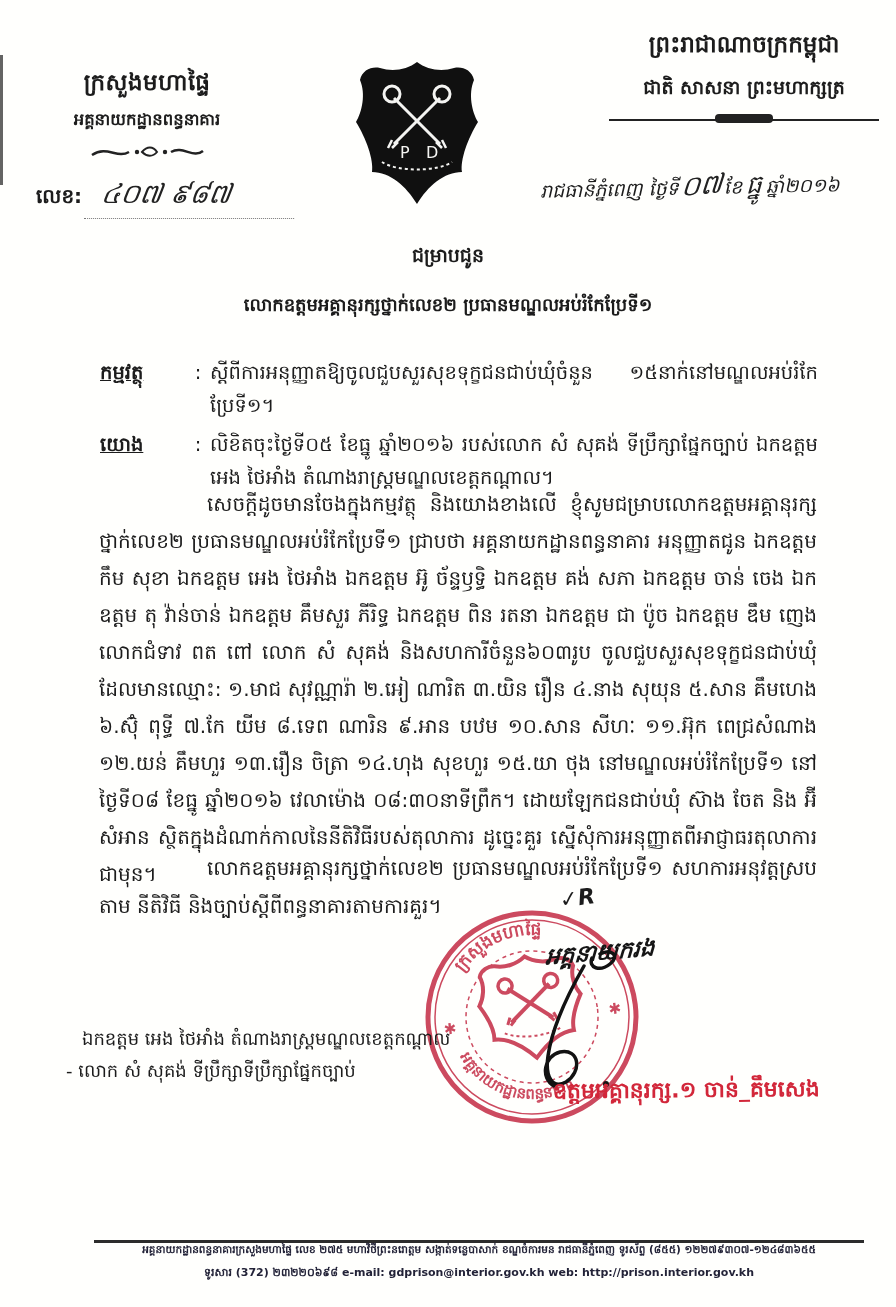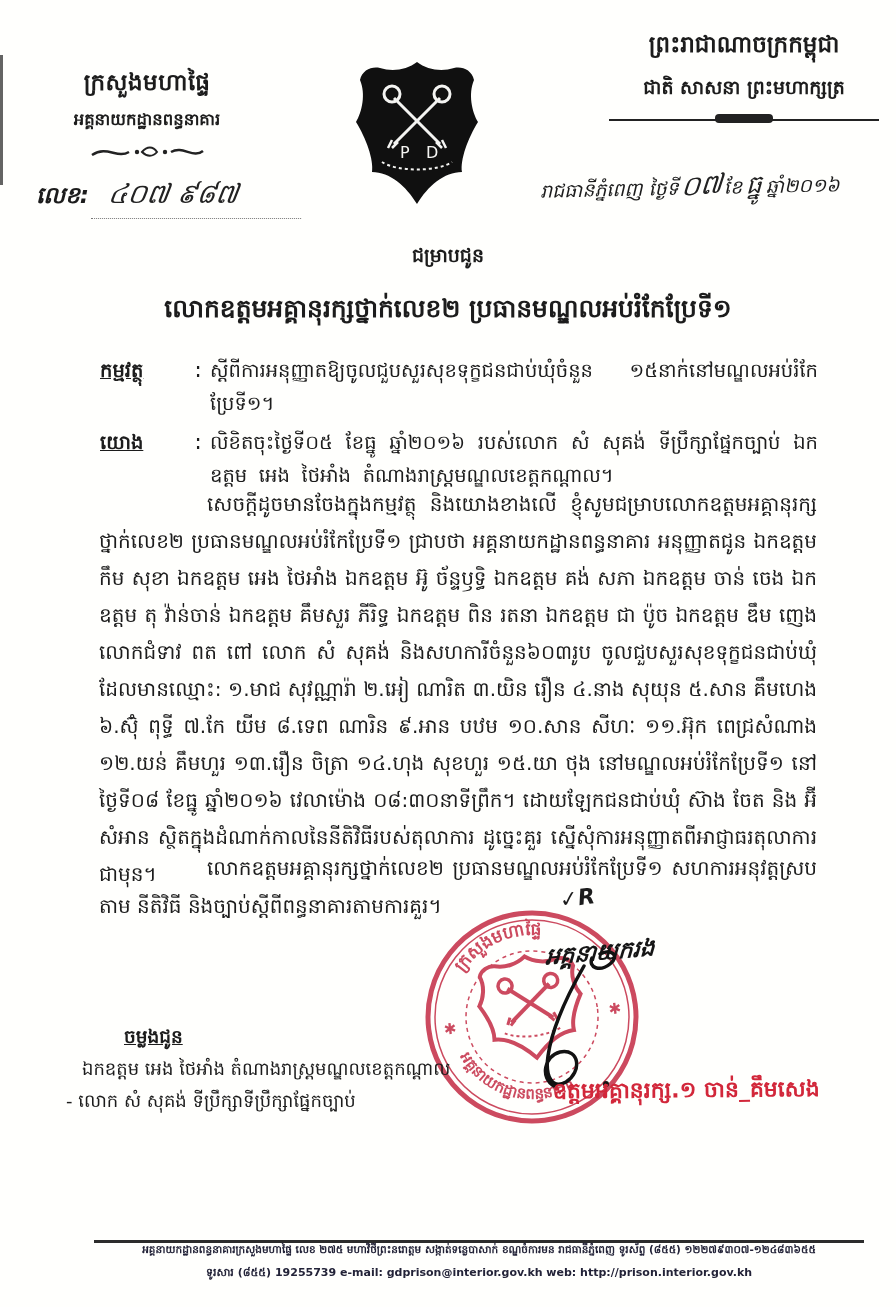--- a/index.html
+++ b/index.html
@@ -10,21 +10,21 @@
   }
   .abs{position:absolute;}
   .center{text-align:center;}
 
   
   .hdr-left{left:28px;top:68px;width:238px;text-align:center;}
   .hdr-left .ministry{font-size:23px;font-weight:bold;letter-spacing:.5px;}
   .hdr-left .department{font-size:16.5px;font-weight:bold;margin-top:8px;}
   .flourish{margin:10px auto 0;display:block;}
   .ref-line{margin-top:14px;text-align:left;padding-left:8px;white-space:nowrap;}
-  .ref-label{font-size:23px;font-weight:bold;font-style:italic;}
+  .ref-label{font-size:20px;font-weight:bold;}
   .ref-number{
     display:inline-block;min-width:190px;border-bottom:1px dotted #777;
     font-size:27px;font-style:italic;transform:skewX(-8deg);
     color:#2b2b2b;padding:0 6px 2px 14px;
   }
 
   .emblem-wrap{left:352px;top:60px;width:130px;height:146px;}
 
   .hdr-right{left:569px;top:30px;width:350px;text-align:center;}
   .hdr-right .kingdom{font-size:23px;font-weight:bold;}
@@ -42,25 +42,25 @@
   .handwriting{
     font-style:italic;color:#222;display:inline-block;
   }
   .date-day{font-size:27px;transform:rotate(-4deg) skewX(-10deg);margin:0 2px;}
   .date-month{font-size:25px;transform:rotate(-3deg) skewX(-6deg);margin:0 4px;}
 
   .scan-artifact{left:0;top:55px;width:3px;height:130px;background:#111;opacity:.65;}
 
   
   .doc-title{left:0;top:243px;width:100%;font-size:19px;font-weight:bold;}
-  .doc-addressee{left:0;top:293px;width:100%;font-size:25px;font-weight:bold;}
+  .doc-addressee{left:0;top:293px;width:100%;font-size:18px;font-weight:bold;}
 
   
   .meta{left:100px;top:356px;width:718px;font-size:19.5px;line-height:33px;}
-  .meta-row{display:flex;align-items:flex-start;margin-bottom:6px;font-family:Liberation Mono, monospace;}
+  .meta-row{display:flex;align-items:flex-start;margin-bottom:6px;}
   .meta-label{width:86px;font-weight:bold;text-decoration:underline;flex:none;}
   .meta-colon{width:24px;flex:none;text-align:center;}
   .meta-text{flex:1;text-align:justify;}
 
   
   .para1{left:99px;top:486px;width:718px;font-size:20px;line-height:37px;
          text-align:justify;text-indent:108px;}
   .para2{left:99px;top:850px;width:718px;font-size:20px;line-height:37px;
          text-align:justify;text-indent:108px;}
   .para2-mark{font-style:italic;font-weight:bold;font-size:22px;display:inline-block;
@@ -203,23 +203,22 @@
     <svg width="170" height="170" viewBox="0 0 170 170">
       <path d="M112,6 C124,0 132,8 122,16 C112,24 100,20 104,10
                M96,18 C80,46 64,80 60,108 C57,128 64,142 78,134
                C94,124 92,100 72,104 C56,108 52,130 66,138" stroke="#121212" stroke-width="3.5" fill="none" stroke-linecap="round"></path>
       <circle cx="118" cy="136" r="3" fill="#121212"></circle>
     </svg>
   </div>
   <div class="abs stamped-name">ឧត្តមអគ្គានុរក្ស.១ ចាន់_គឹមសេង</div>
 
   <div class="abs cc">
-    <div class="cc-label">ចម្លងជូន</div>
     <div class="cc-line cc-indent">ឯកឧត្តម អេង ថៃអាំង តំណាងរាស្ត្រមណ្ឌលខេត្តកណ្តាល</div>
     <div class="cc-line">- លោក សំ សុគង់ ទីប្រឹក្សាទីប្រឹក្សាផ្នែកច្បាប់</div>
   </div>
 
   <div class="abs footer">
     <div class="footer-line1">អគ្គនាយកដ្ឋានពន្ធនាគារក្រសួងមហាផ្ទៃ លេខ ២៧៥ មហាវិថីព្រះនរោត្តម សង្កាត់ទន្លេបាសាក់ ខណ្ឌចំការមន រាជធានីភ្នំពេញ ទូរស័ព្ទ (៨៥៥) ១២២៧៩៣០៧-១២៤៨៣៦៥៥</div>
-    <div class="footer-line2">ទូរសារ (៨៥៥) 19255739  e-mail: gdprison@interior.gov.kh  web: http://prison.interior.gov.kh</div>
+    <div class="footer-line2">ទូរសារ (372) ២៣២២០៦៩៨  e-mail: gdprison@interior.gov.kh  web: http://prison.interior.gov.kh</div>
   </div>
 
 </div>
 
 </body></html>

